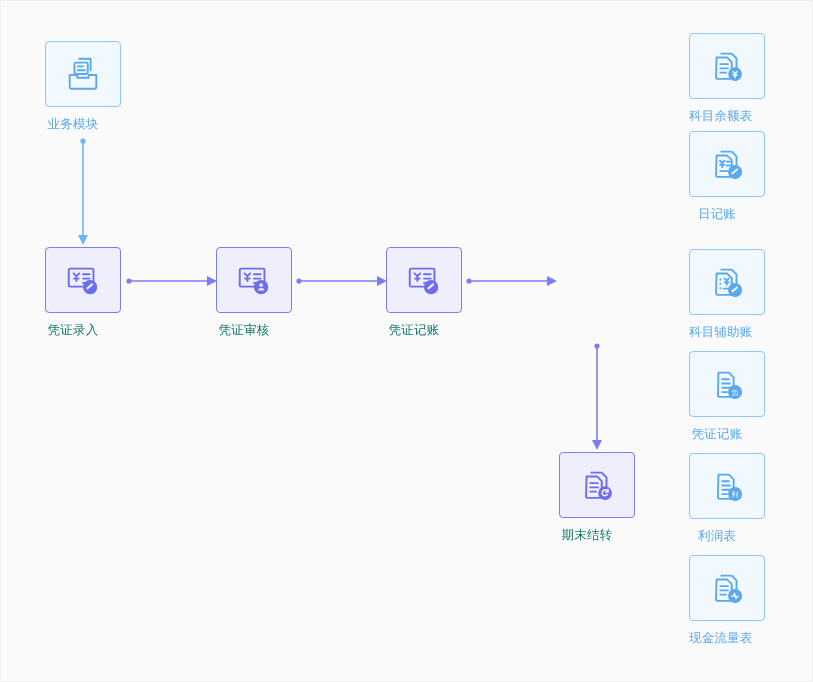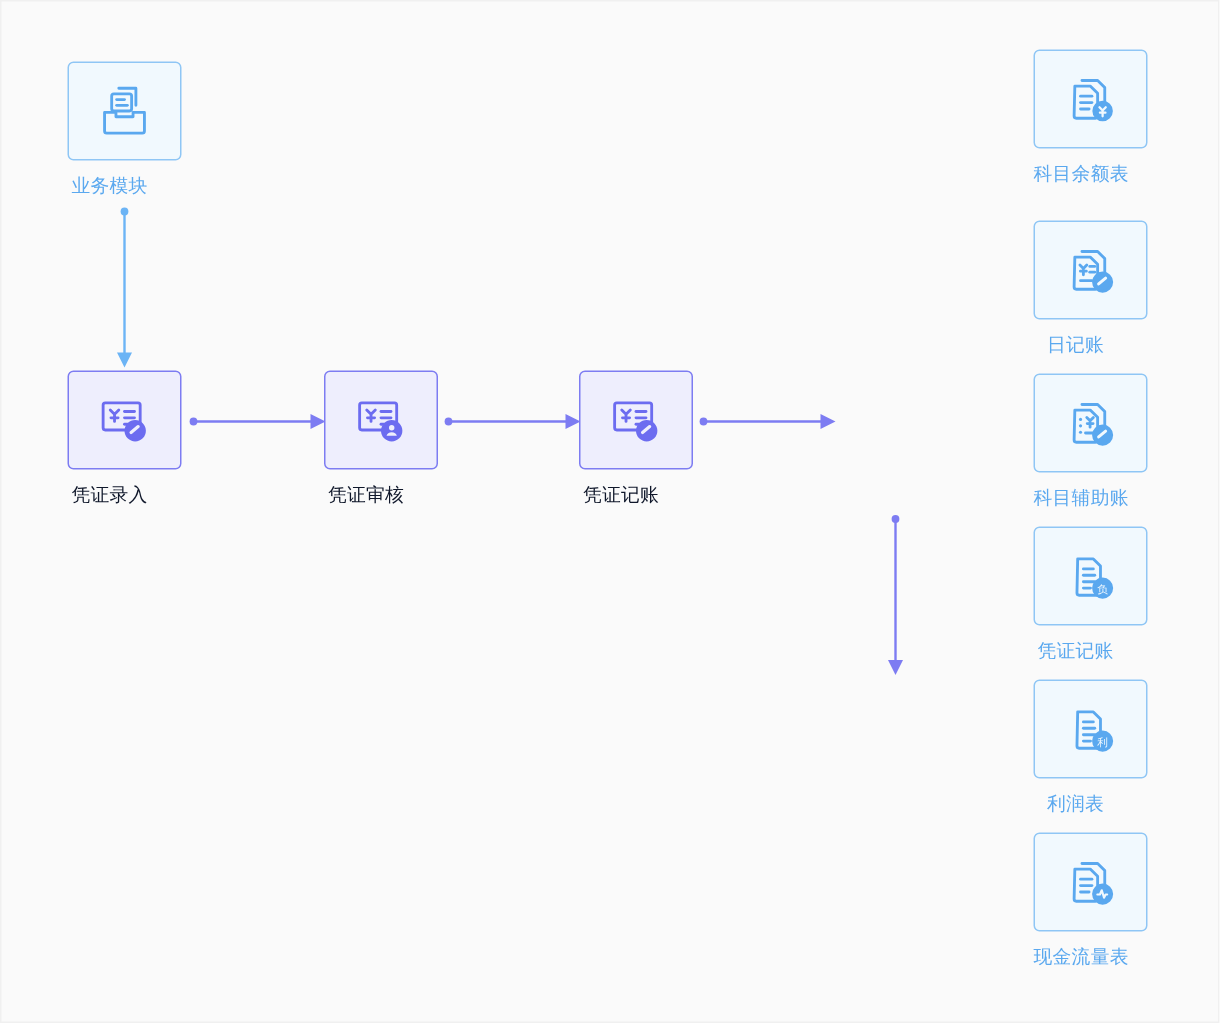--- a/index.html
+++ b/index.html
@@ -42,21 +42,21 @@
     white-space: nowrap;
     letter-spacing: 0.2px;
   }
 
   
   .node.purple .node-box {
     background: #eeeefd;
     border: 1px solid #7d7cf2;
   }
   .node.purple .node-label {
-    color: #0f172a;
+    color: #0f766e;
   }
 
   
   .node.blue .node-box {
     background: #f1f9fe;
     border: 1px solid #8fc6f5;
   }
   .node.blue .node-label {
     color: #5aa8ef;
   }
@@ -177,39 +177,56 @@
           <circle cx="27.5" cy="27.5" r="6.5" fill="#6c6cf0" stroke="#6c6cf0"></circle>
           <circle cx="27.5" cy="25.4" r="1.9" fill="#eeeefd" stroke="none"></circle>
           <path d="M23.9 31 a3.7 3.2 0 0 1 7.2 0" fill="#eeeefd" stroke="none"></path>
         </svg>
       </span>
     </div>
     <div class="node-label">凭证审核</div>
   </div>
 
 
+  <div class="node purple" style="left:558px; top:451px;">
+    <div class="node-box">
+      <span>
+        <svg width="38" height="38" viewBox="0 0 40 40" fill="none" stroke="#6c6cf0" stroke-width="2" stroke-linecap="round" stroke-linejoin="round" xmlns="http://www.w3.org/2000/svg">
+          <path d="M14 7 h11 l5 5 v15"></path>
+          <path d="M9 11 h11 l5 5 v16 a1.5 1.5 0 0 1 -1.5 1.5 h-13.5 a1.5 1.5 0 0 1 -1.5 -1.5 z"></path>
+          <line x1="13" y1="18" x2="21" y2="18"></line>
+          <line x1="13" y1="22.5" x2="21" y2="22.5"></line>
+          <line x1="13" y1="27" x2="19" y2="27"></line>
+          <circle cx="28.5" cy="28.5" r="6.2" fill="#6c6cf0" stroke="#6c6cf0"></circle>
+          <path d="M31.4 27.2 a3.1 3.1 0 1 0 -0.5 2.9" stroke="#eeeefd" stroke-width="1.7" fill="none"></path>
+          <path d="M31.6 24.6 v2.7 h-2.7" stroke="#eeeefd" stroke-width="1.7" fill="none"></path>
+        </svg>
+      </span>
+    </div>
+    <div class="node-label">期末结转</div>
+  </div>
 
   <div class="node blue" style="left:688px; top:32px;">
     <div class="node-box">
       <span>
         <svg width="38" height="38" viewBox="0 0 40 40" fill="none" stroke="#5aa8ef" stroke-width="2" stroke-linecap="round" stroke-linejoin="round" xmlns="http://www.w3.org/2000/svg">
           <path d="M14 7 h11 l5 5 v15"></path>
           <path d="M9 11 h11 l5 5 v16 a1.5 1.5 0 0 1 -1.5 1.5 h-13.5 a1.5 1.5 0 0 1 -1.5 -1.5 z"></path>
           <line x1="13" y1="18" x2="21" y2="18"></line>
           <line x1="13" y1="22.5" x2="21" y2="22.5"></line>
           <line x1="13" y1="27" x2="19" y2="27"></line>
           <circle cx="28.5" cy="28.5" r="6.2" fill="#5aa8ef" stroke="#5aa8ef"></circle>
           <path d="M26.3 25.8 l2.2 2.3 l2.2 -2.3 M28.5 28.1 v4 M26.6 29.6 h3.9" stroke="#f1f9fe" stroke-width="1.6"></path>
         </svg>
       </span>
     </div>
     <div class="node-label">科目余额表</div>
   </div>
 
-  <div class="node blue" style="left:688px; top:146px;">
+  <div class="node blue" style="left:688px; top:130px;">
     <div class="node-box">
       <span>
         <svg width="38" height="38" viewBox="0 0 40 40" fill="none" stroke="#5aa8ef" stroke-width="2" stroke-linecap="round" stroke-linejoin="round" xmlns="http://www.w3.org/2000/svg">
           <path d="M14 7 h11 l5 5 v13"></path>
           <path d="M9 11 h11 l5 5 v16 a1.5 1.5 0 0 1 -1.5 1.5 h-13.5 a1.5 1.5 0 0 1 -1.5 -1.5 z"></path>
           <path d="M12.6 16.5 l2.4 2.4 l2.4 -2.4 M15 18.9 v4.4 M12.9 20.8 h4.2"></path>
           <line x1="19.5" y1="17.5" x2="23" y2="17.5"></line>
           <line x1="19.5" y1="21.5" x2="23" y2="21.5"></line>
           <line x1="13" y1="27.5" x2="21" y2="27.5"></line>
           <circle cx="28.5" cy="28.5" r="6.4" fill="#5aa8ef" stroke="#5aa8ef"></circle>

